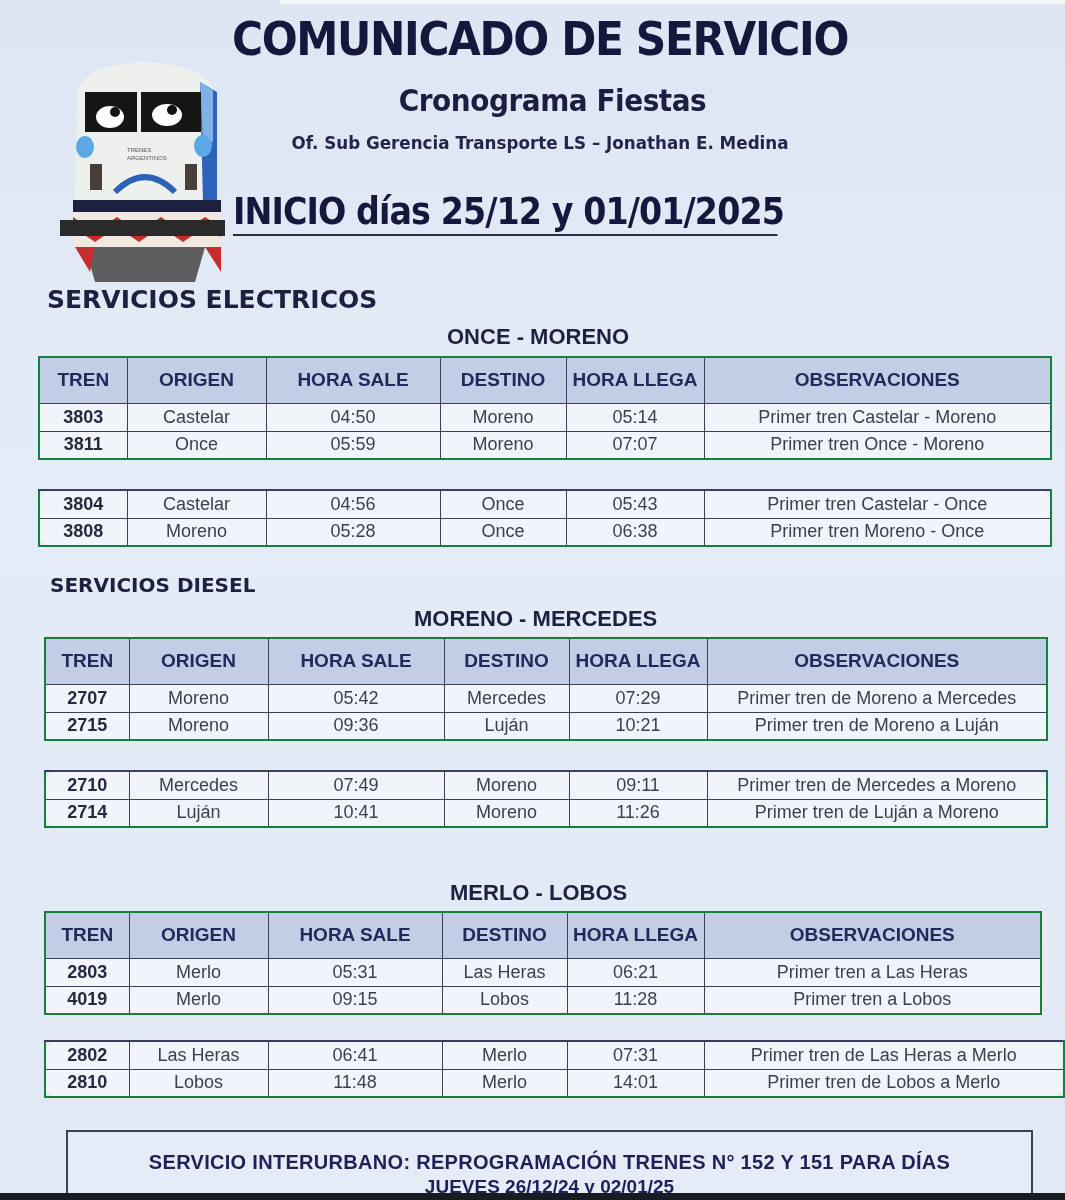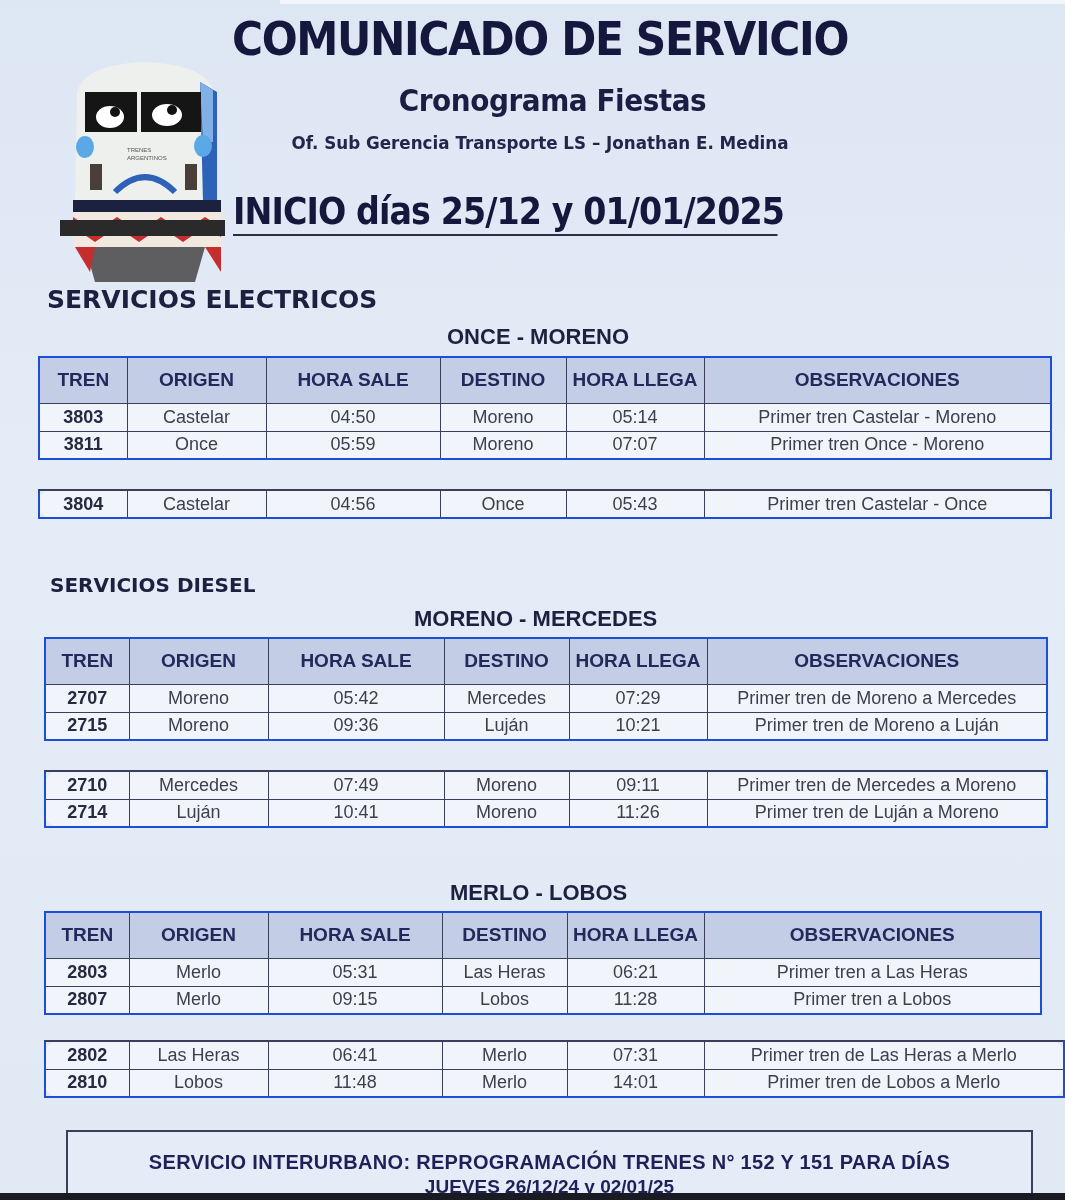--- a/index.html
+++ b/index.html
@@ -42,21 +42,21 @@
     position: absolute; font-family: "DejaVu Sans", sans-serif; font-weight: bold;
     color: #1d2140; white-space: nowrap;
   }
   .route-title {
     position: absolute; font-family: "Liberation Sans", sans-serif; font-weight: bold;
     font-size: 22px; color: #1d2140; white-space: nowrap; text-align: right;
   }
 
   table.sched {
     position: absolute; border-collapse: collapse; table-layout: fixed;
-    border: 2px solid #1d4ed8; background: #f1f4fb;
+    border: 2px solid #15803d; background: #f1f4fb;
   }
   table.sched th, table.sched td {
     border: 1.5px solid #3b3f5c; text-align: center; padding: 0 2px; overflow: hidden; white-space: nowrap;
   }
   table.sched th {
     background: #c3cde6; color: #24285a; font-weight: bold; font-size: 19px; height: 46px; line-height: 20px;
   }
   table.sched td { font-size: 18px; color: #3d3f4d; height: 28px; }
   table.sched td.tren { font-weight: bold; color: #262a40; }
   table.body-only { border-top: 2px solid #3b3f5c; border-radius: 17px; }
@@ -169,20 +169,28 @@
     </colgroup>
   <tbody>
       <tr>
     <td class="tren">3804</td>
     <td>Castelar</td>
     <td>04:56</td>
     <td>Once</td>
     <td>05:43</td>
     <td>Primer tren Castelar - Once</td>
   </tr>
+  <tr>
+    <td class="tren">3808</td>
+    <td>Moreno</td>
+    <td>05:28</td>
+    <td>Once</td>
+    <td>06:38</td>
+    <td>Primer tren Moreno - Once</td>
+  </tr>
 </tbody>
   </table>
 
 <div class="section-title" style="left:50px;top:573px;font-size:20px;">SERVICIOS DIESEL</div>
 <div class="route-title" style="left:414px;top:606px;">MORENO - MERCEDES</div>
 
 <table class="sched" style="left:44px;top:637px;width:1004px;">
   <colgroup>
       <col style="width:84px">
       <col style="width:139px">
@@ -270,21 +278,21 @@
   </tr>
   <tr>
     <td class="tren">2803</td>
     <td>Merlo</td>
     <td>05:31</td>
     <td>Las Heras</td>
     <td>06:21</td>
     <td>Primer tren a Las Heras</td>
   </tr>
   <tr>
-    <td class="tren">2807</td>
+    <td class="tren">4019</td>
     <td>Merlo</td>
     <td>09:15</td>
     <td>Lobos</td>
     <td>11:28</td>
     <td>Primer tren a Lobos</td>
   </tr>
 </tbody>
   </table>
 
 <table class="sched body-only" style="left:44px;top:1040px;width:1021px;">

